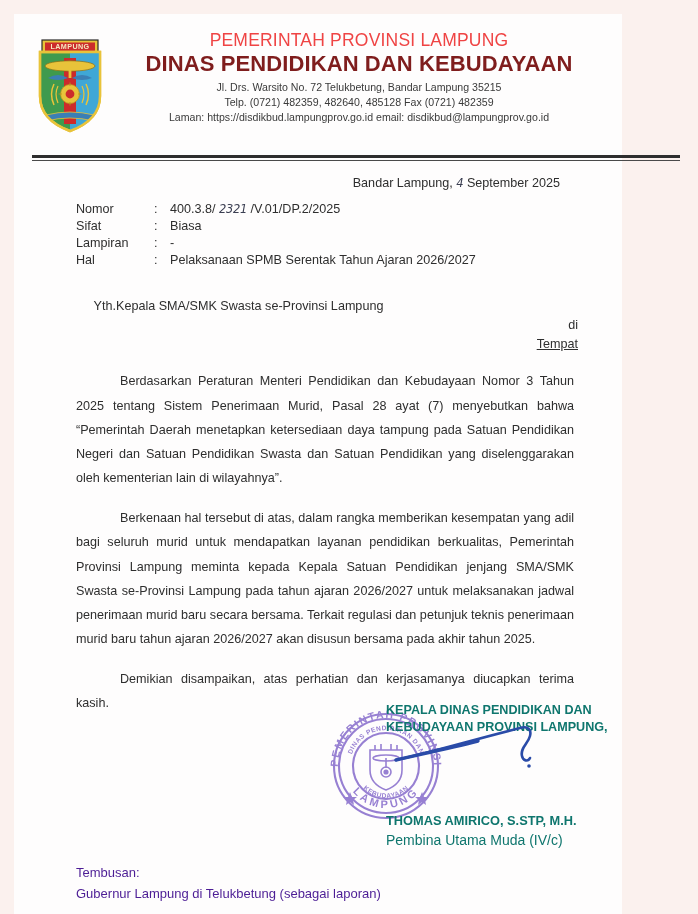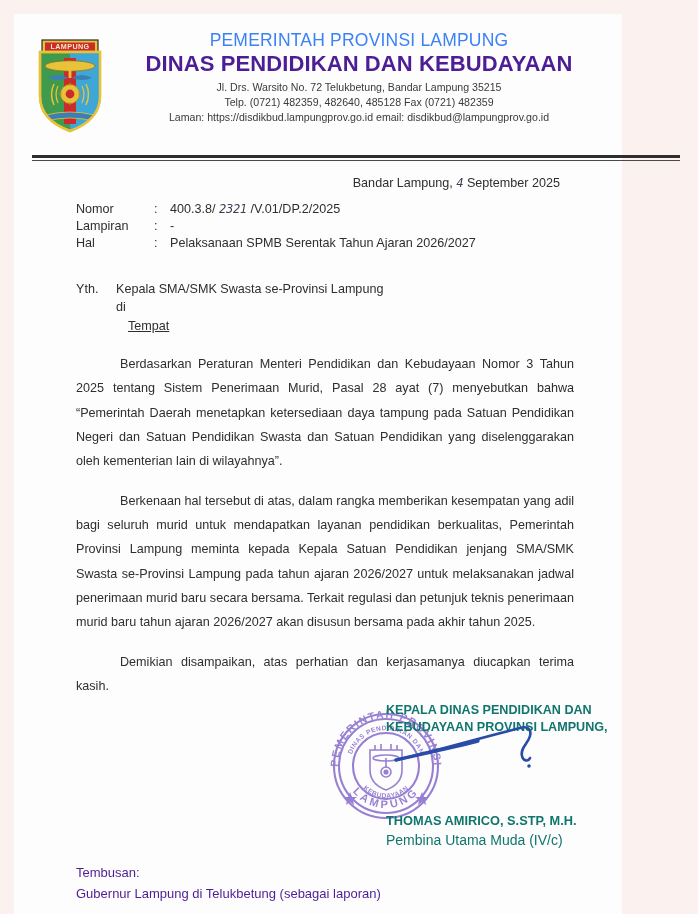--- a/index.html
+++ b/index.html
@@ -49,28 +49,28 @@
     height: 96px;
   }
   .header-text {
     flex: 1;
     text-align: center;
     padding-right: 30px;
   }
   .gov-line {
     font-size: 17.5px;
     letter-spacing: 0.2px;
-    color: #3b82f6;
+    color: #ef4444;
     line-height: 1.15;
   }
   .dept-line {
     font-size: 22px;
     font-weight: bold;
     letter-spacing: 0.1px;
-    color: #4c1d95;
+    color: #7f1d1d;
     line-height: 1.18;
     margin-top: 1px;
   }
   .addr-line {
     font-size: 10.6px;
     color: #3a3a3a;
     line-height: 1.32;
     margin-top: 1px;
   }
   .addr-line.first { margin-top: 4px; }
@@ -126,20 +126,21 @@
     vertical-align: top;
     color: #2e2e2e;
   }
   td.lbl { width: 78px; }
   td.col { width: 16px; }
 
   .addressee {
     margin-top: 28px;
     font-size: 12.6px;
     line-height: 1.5;
+    text-align: right;
   }
   .addressee .row1 { display: flex; }
   .addressee .yth { width: 40px; }
   .addressee .di { margin-left: 40px; }
   .addressee .tempat { margin-left: 52px; text-decoration: underline; }
 
   p.para {
     margin: 0;
     margin-top: 16px;
     text-align: justify;
@@ -282,20 +283,25 @@
     <table class="refs">
       <tbody>
             <tr>
         <td class="lbl">Nomor</td>
         <td class="col">:</td>
         <td>
           <span>400.3.8/</span>
           <span class="hand">2321</span>
           <span>/V.01/DP.2/2025</span>
         </td>
+      </tr>
+      <tr>
+        <td class="lbl">Sifat</td>
+        <td class="col">:</td>
+        <td>Biasa</td>
       </tr>
       <tr>
         <td class="lbl">Lampiran</td>
         <td class="col">:</td>
         <td>-</td>
       </tr>
       <tr>
         <td class="lbl">Hal</td>
         <td class="col">:</td>
         <td>Pelaksanaan SPMB Serentak Tahun Ajaran 2026/2027</td>

